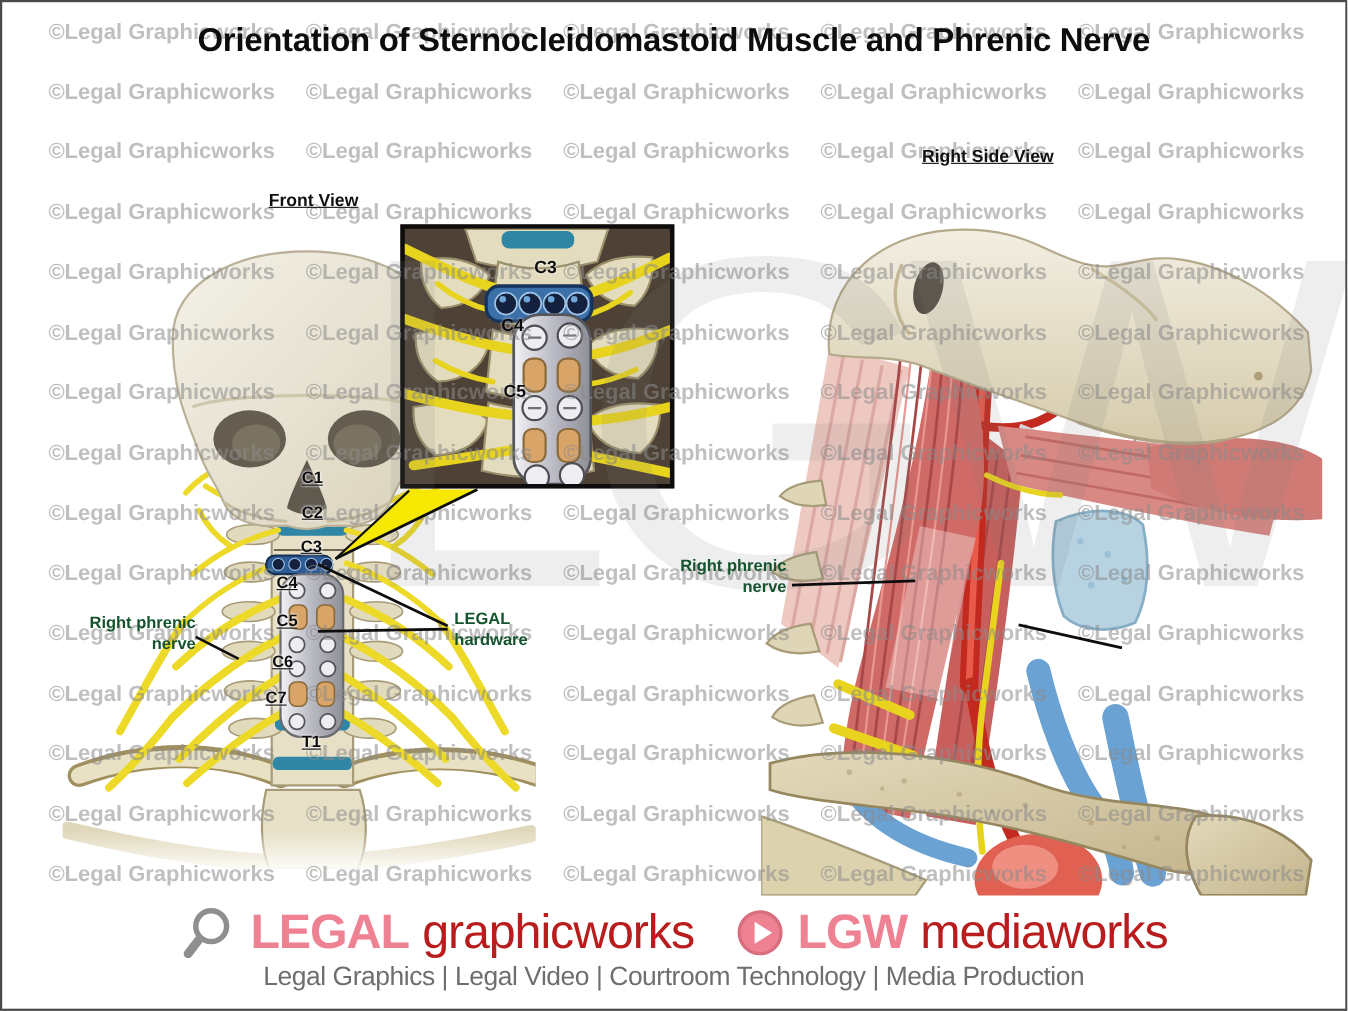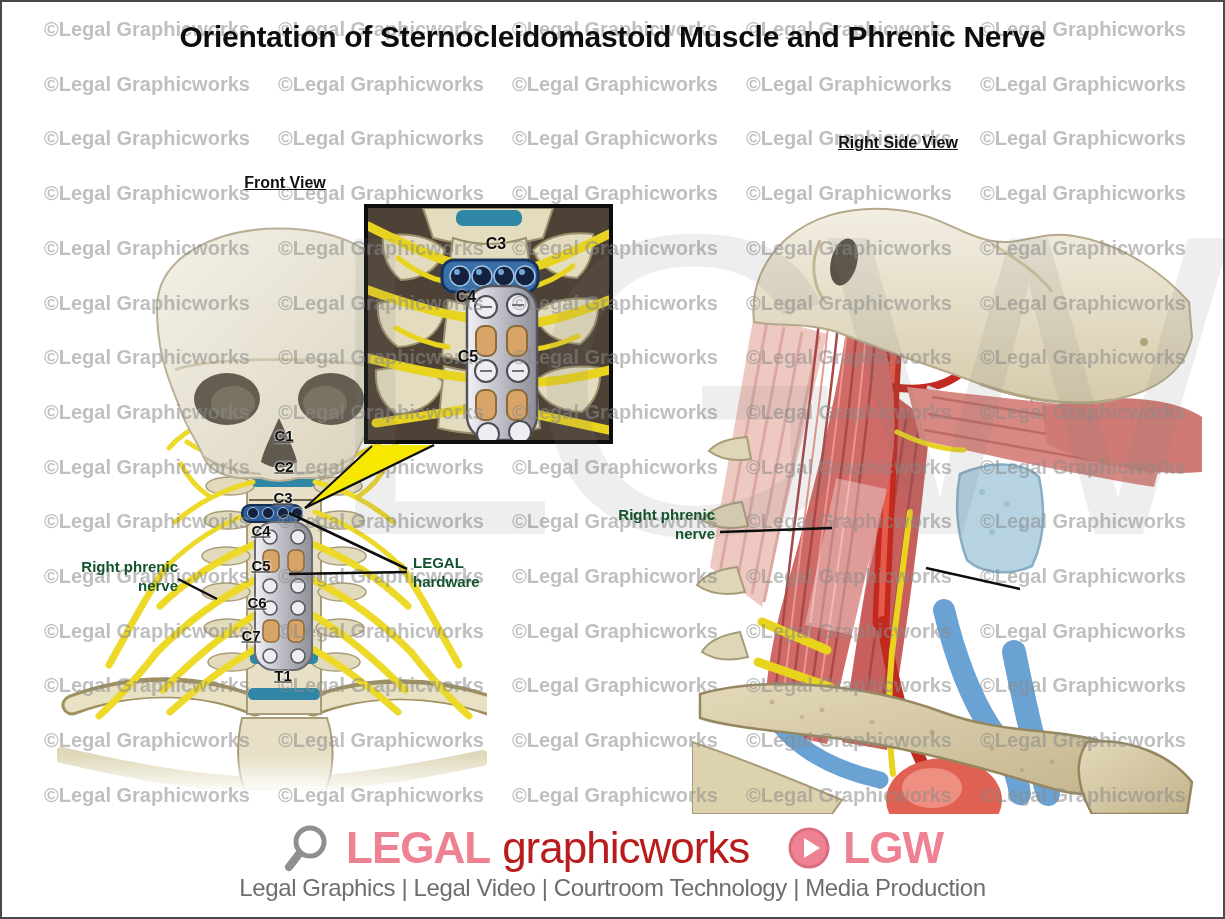--- a/index.html
+++ b/index.html
@@ -527,16 +527,17 @@
       <line x1="17" y1="32" x2="7" y2="45" stroke="#8f8f8f" stroke-width="8" stroke-linecap="round"></line>
     </svg>
     <span class="brand-bold" style="color:#ee8192">LEGAL</span>
     <span class="brand-rest">graphicworks</span>
     <span style="width:14px"></span>
     <svg width="44" height="44" viewBox="0 0 44 44">
       <circle cx="22" cy="22" r="19" fill="#ee8192" stroke="#d96e7f" stroke-width="3"></circle>
       <polygon points="17,12 17,32 33,22" fill="#ffffff"></polygon>
     </svg>
     <span class="brand-bold" style="color:#ee8192">LGW</span>
+    <span class="brand-rest">mediaworks</span>
   </div>
   <div id="footer-tagline">Legal Graphics | Legal Video | Courtroom Technology | Media Production</div>
 
 </div>
 
 </body></html>

